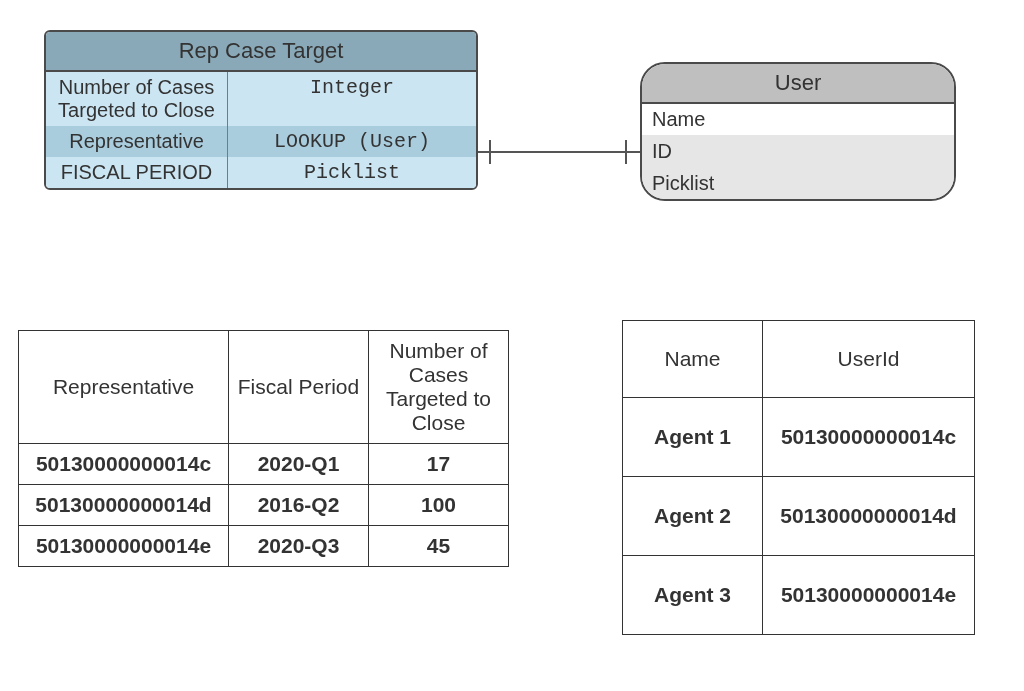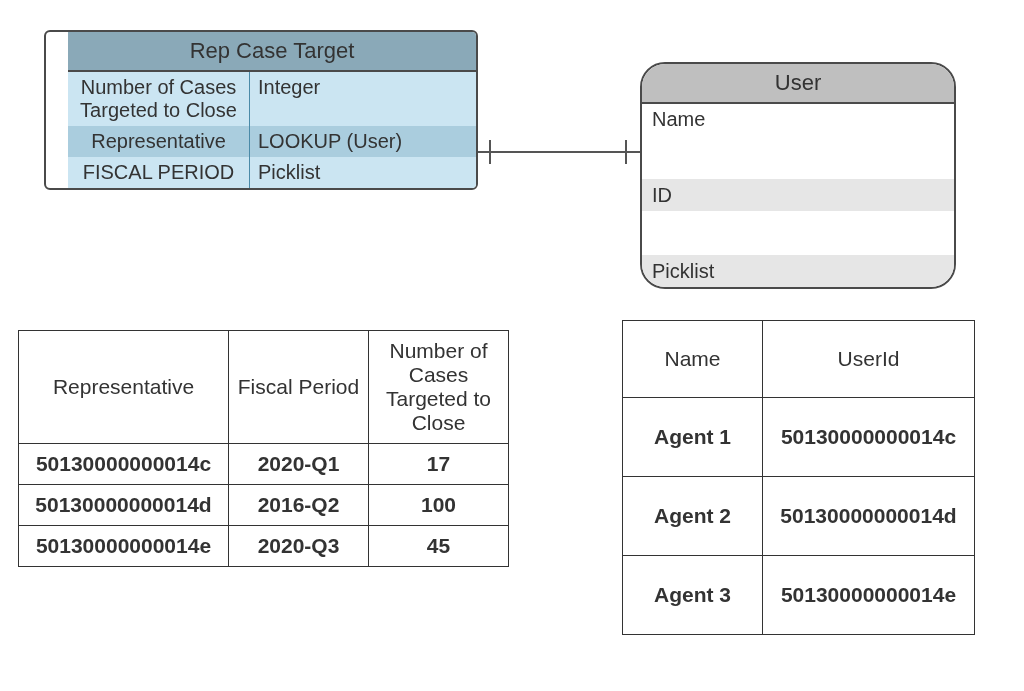--- a/index.html
+++ b/index.html
@@ -42,27 +42,28 @@
     box-sizing: border-box;
   }
   .entity.rep .entity-row { }
   .entity.rep .cell.left {
     width: 182px;
     text-align: center;
     border-right: 1px solid #4a8aa8;
   }
   .entity.rep .cell.right {
     flex: 1;
-    text-align: left;
+    text-align: center;
+    font-family: Liberation Mono, monospace;
   }
   .entity.rep .row-a { background: #cbe5f2; }
   .entity.rep .row-b { background: #aacdde; }
   .entity.user .entity-row .cell { flex: 1; text-align: left; padding-left: 10px; }
   .entity.user .row-a { background: #ffffff; }
-  .entity.user .row-b { background: #e6e6e6; margin-top: 44px; }
+  .entity.user .row-b { background: #e6e6e6; }
   .entity.user .entity-row + .entity-row { border-top: 1px solid #e6e6e6; }
 
   
   .data-table {
     position: absolute;
     border-collapse: collapse;
     table-layout: fixed;
   }
   .data-table th, .data-table td {
     border: 1.5px solid #333;
@@ -87,21 +88,21 @@
 <div class="canvas">
 
   <svg class="connector" style="left:476px; top:132px; width:166px; height:40px;" viewBox="0 0 166 40">
     <line x1="0" y1="20" x2="166" y2="20" stroke="#555" stroke-width="2"></line>
 
     <line x1="14" y1="8" x2="14" y2="32" stroke="#555" stroke-width="2"></line>
 
     <line x1="150" y1="8" x2="150" y2="32" stroke="#555" stroke-width="2"></line>
   </svg>
 
-  <div class="entity rep" style="left:44px; top:30px; width:434px;padding-left:22px;">
+  <div class="entity rep" style="left:44px; top:30px; width:434px;">
     <div class="entity-header">
       <span>Rep Case Target</span>
     </div>
     <div class="entity-row row-a">
       <div class="cell left">Number of Cases Targeted to Close</div>
       <div class="cell right">Integer</div>
     </div>
     <div class="entity-row row-b">
       <div class="cell left">Representative</div>
       <div class="cell right">LOOKUP (User)</div>

